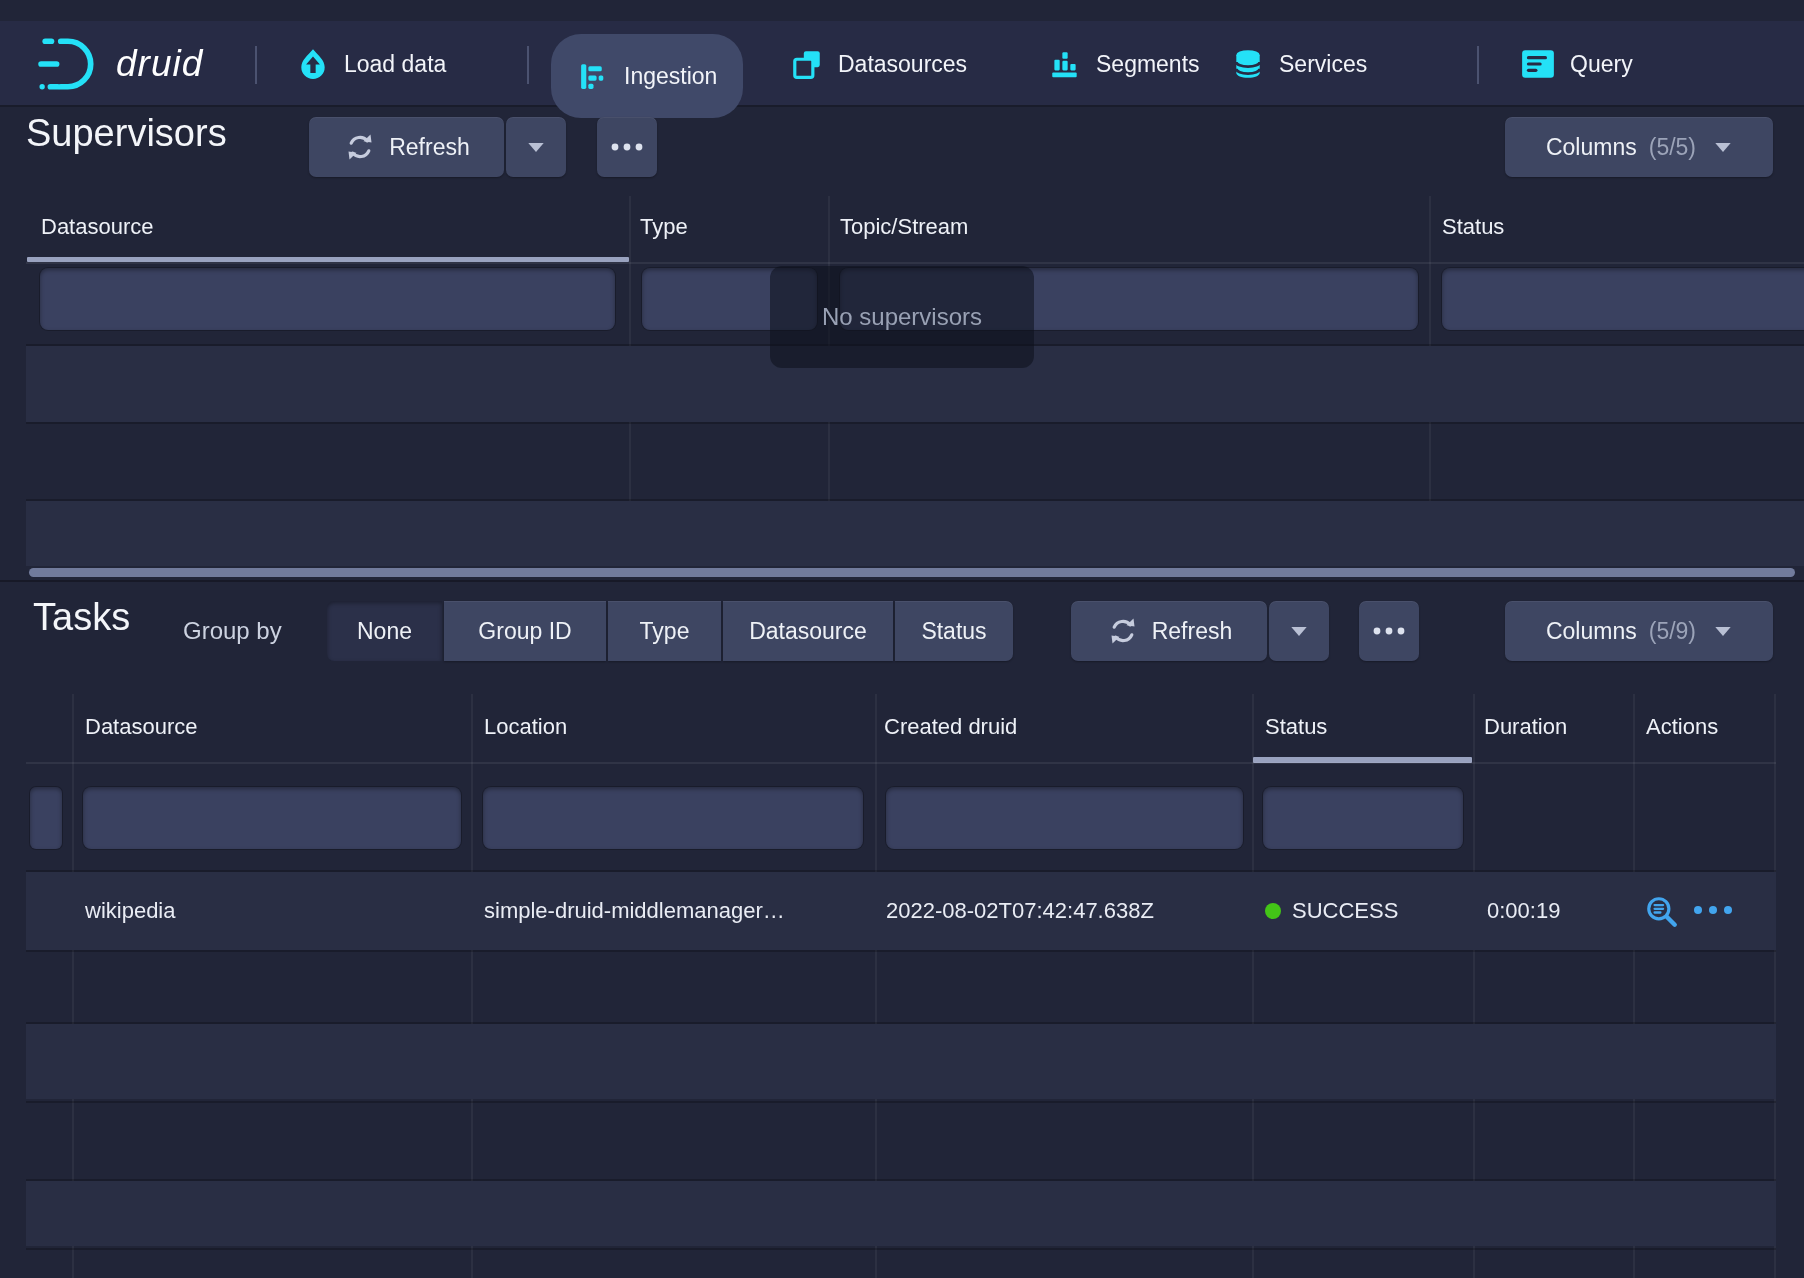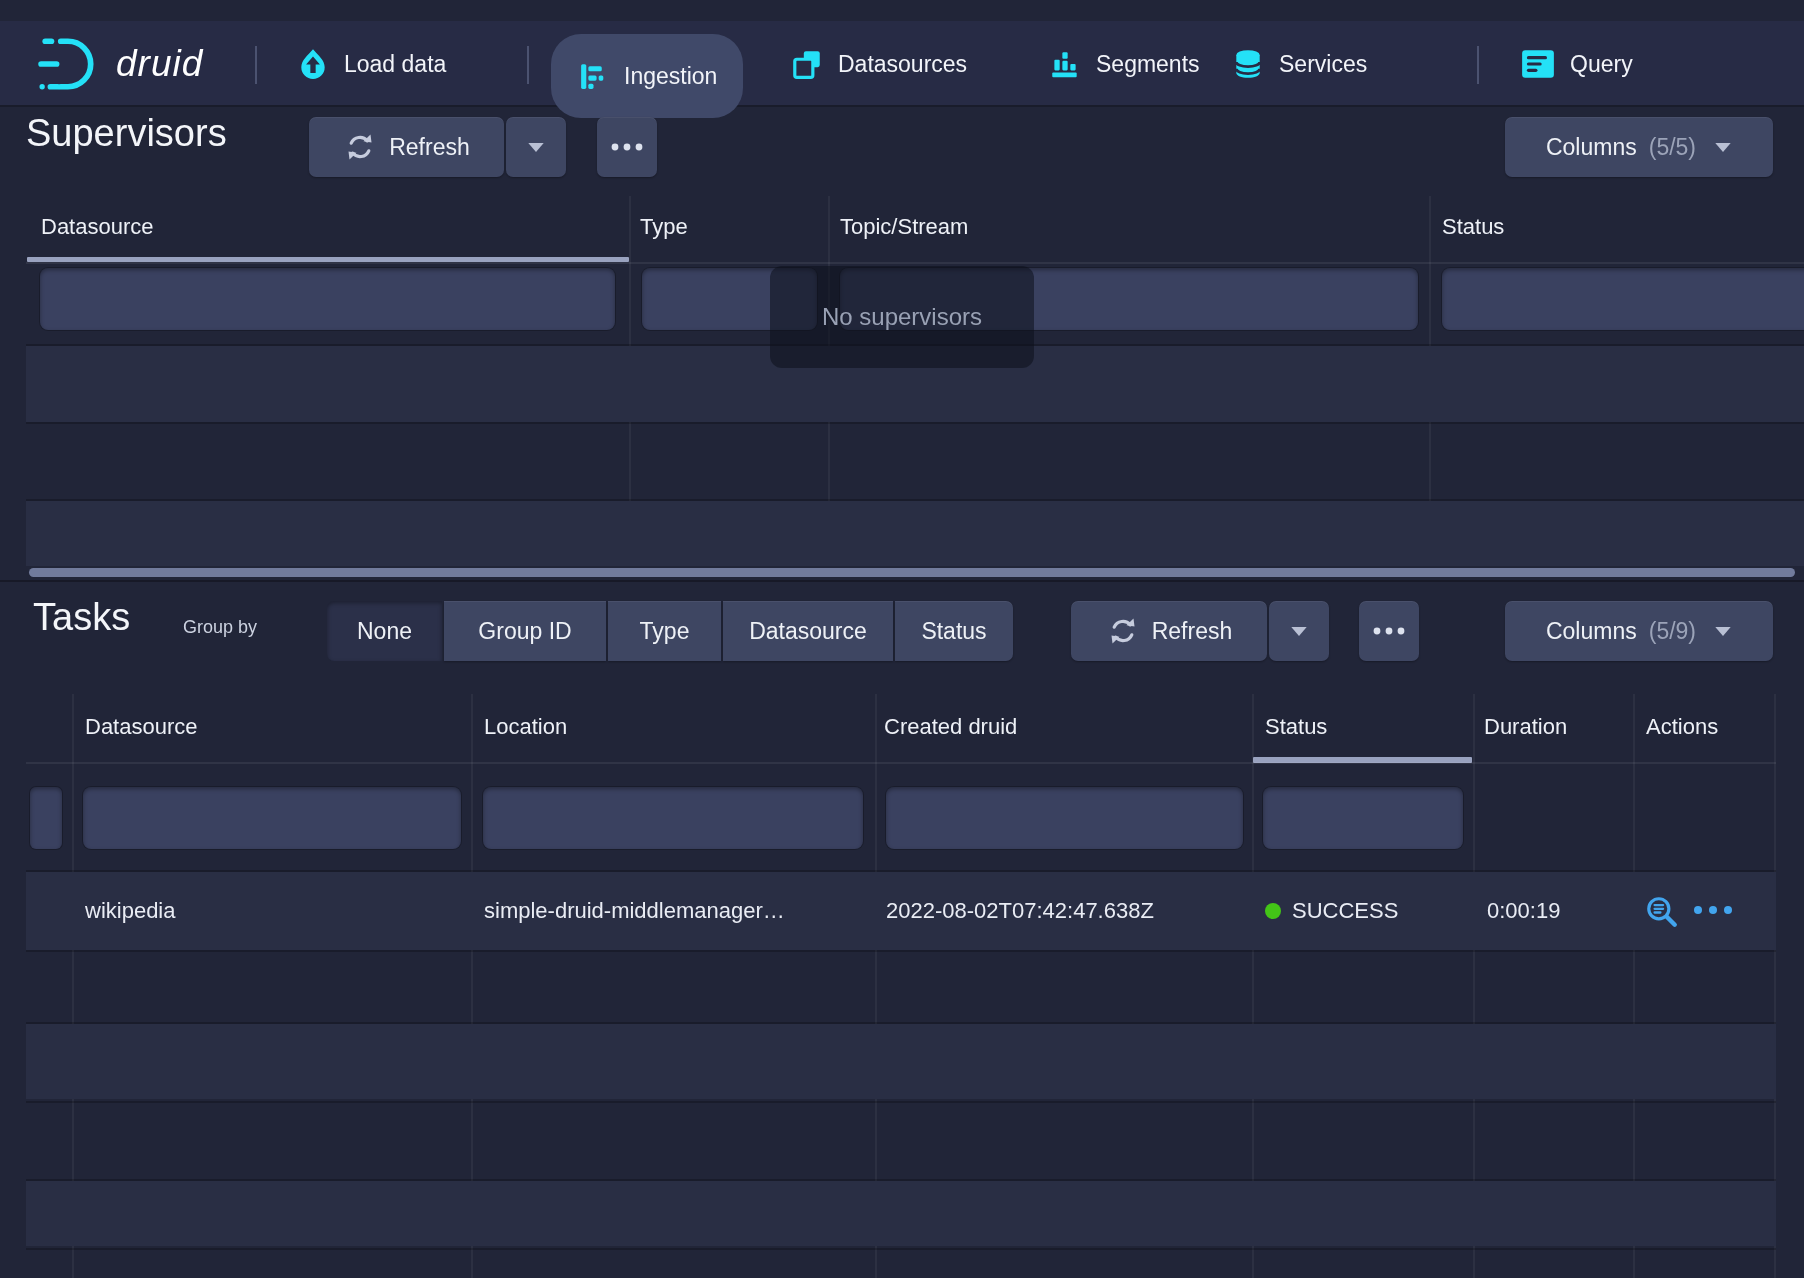--- a/index.html
+++ b/index.html
@@ -200,21 +200,21 @@
   <div class="hline" style="left:26px;top:422px;width:1778px;"></div>
   <div class="hline" style="left:26px;top:499px;width:1778px;"></div>
   <div class="rowband" style="left:26px;top:501px;width:1778px;height:65px;"></div>
 
   <div class="overlay" style="left:770px;top:266px;width:264px;height:102px;">No supervisors</div>
 
   <div class="scrollbar" style="left:29px;top:568px;width:1766px;"></div>
   <div class="hline" style="left:0;top:580px;width:1804px;background:rgba(0,0,0,0.3);"></div>
 
   <div class="title" style="left:33px;top:596px;">Tasks</div>
-  <div class="cell" style="left:183px;top:617px;font-size:18px;color:#ccd2e0;">Group by</div>
+  <div class="cell" style="left:183px;top:617px;font-size:24px;color:#ccd2e0;">Group by</div>
 
   <div class="btn btn-dark" style="left:327px;top:601px;width:115px;border-radius:7px 0 0 7px;">
     <span>None</span>
   </div>
   <div class="btn" style="left:444px;top:601px;width:162px;border-radius:0;">
     <span>Group ID</span>
   </div>
   <div class="btn" style="left:608px;top:601px;width:113px;border-radius:0;">
     <span>Type</span>
   </div>

